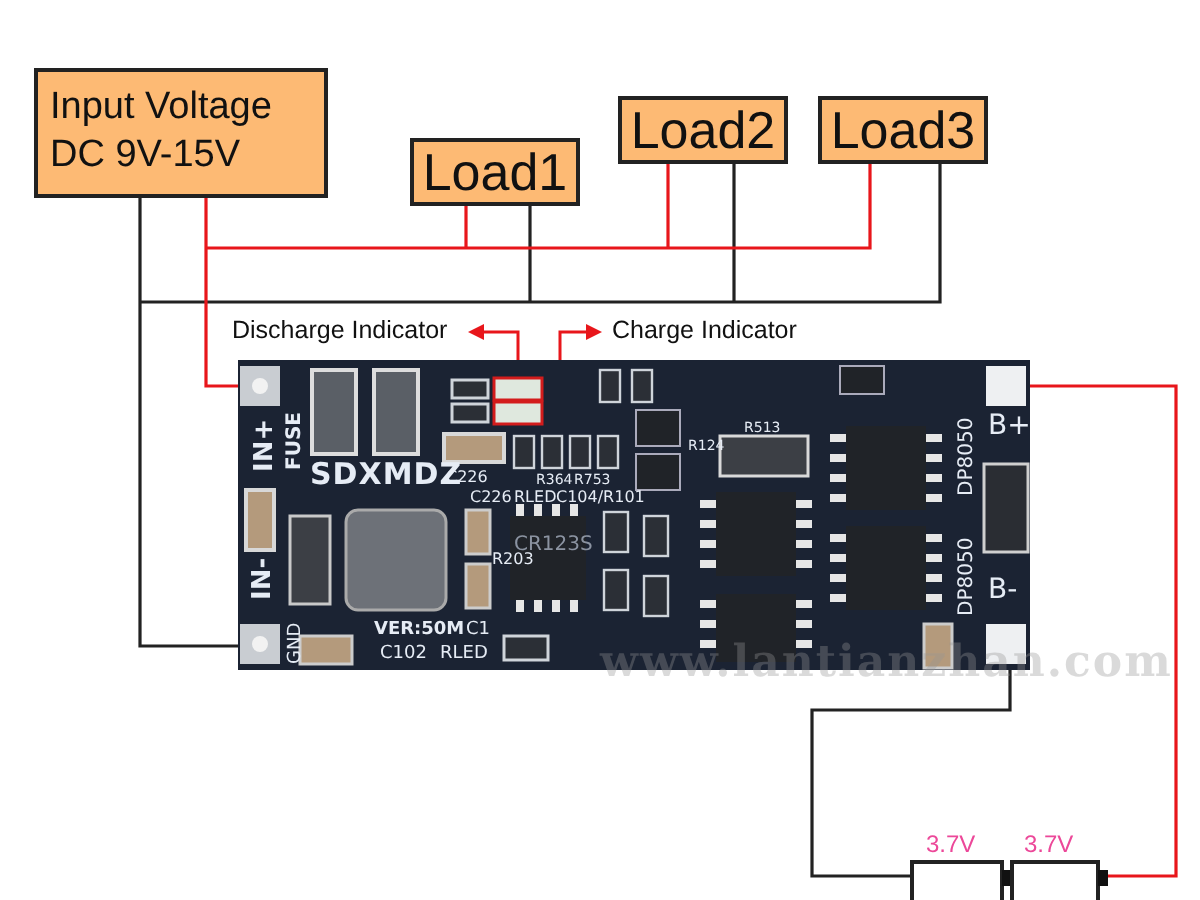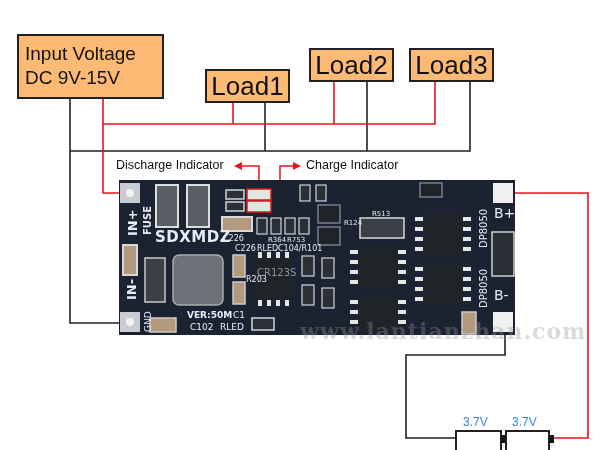--- a/index.html
+++ b/index.html
@@ -2,21 +2,21 @@
 <html><head>
 <meta charset="utf-8">
 <style>
   html, body { margin: 0; padding: 0; background: #ffffff; }
   body { width: 600px; height: 450px; overflow: hidden; position: relative; font-family: "Liberation Sans", sans-serif; }
   #stage { position: absolute; left: 0; top: 0; width: 600px; height: 450px; }
   .box { position: absolute; border: 2px solid #222; background: #fdba74; color: #111; box-sizing: border-box; }
   .input-box { left: 17px; top: 34px; width: 147px; height: 65px; font-size: 19px; line-height: 24px; padding: 6px 0 0 6px; }
   .load-box { top: 48px; height: 34px; font-size: 26px; line-height: 30px; text-align: center; }
   .lbl { position: absolute; font-size: 12.5px; color: #111; white-space: nowrap; }
-  .vlbl { position: absolute; font-size: 12px; color: #3b82f6; }
+  .vlbl { position: absolute; font-size: 12px; color: #ec4899; }
   .silk { position: absolute; color: #e6ecf5; font-family: "DejaVu Sans", sans-serif; white-space: nowrap; }
   .watermark { position: absolute; left: 300px; top: 318px; font-family: "DejaVu Serif", serif; font-size: 22px; font-weight: bold; color: rgba(150,150,150,0.35); letter-spacing: 1px; white-space: nowrap; }
 </style>
 </head>
 <body>
 
 <div id="stage">
 
   <svg width="600" height="450" style="position:absolute;left:0;top:0">
 

